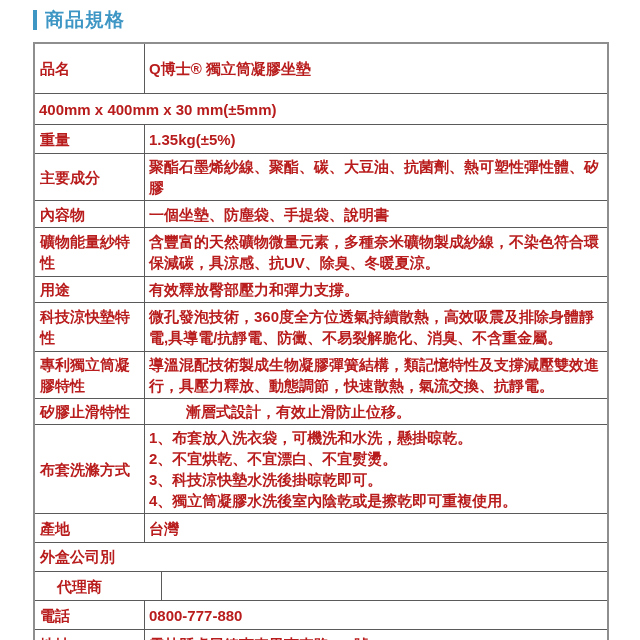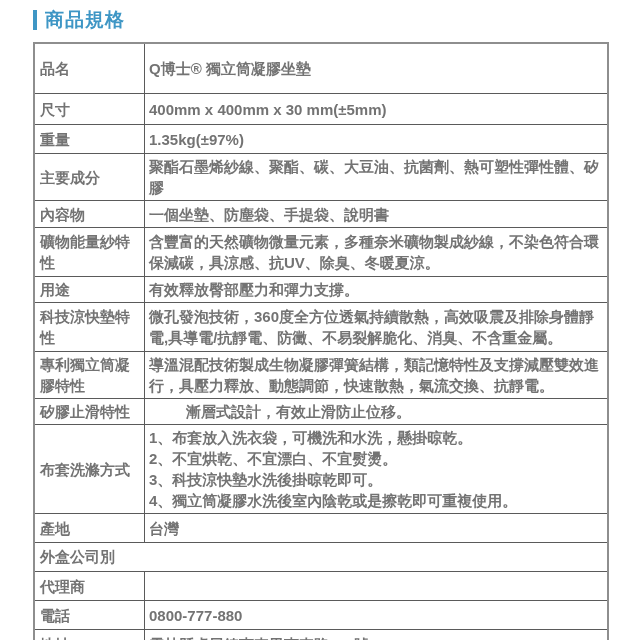--- a/index.html
+++ b/index.html
@@ -9,21 +9,21 @@
 
   
   .section-header { display: flex; align-items: center; height: 24px; }
   .accent-bar { width: 4px; height: 20px; margin-right: 8px; background: #3e96c5; }
   .section-title { font-size: 19px; font-weight: bold; color: #3e96c5; letter-spacing: 1px; }
 
   
   .spec-table { margin-top: 10px; width: 576px; border: 2px solid #8e8e8e; background: #ffffff; }
   .spec-row { display: flex; border-bottom: 1px solid #5a5a5a; }
   .spec-row:last-child { border-bottom: none; }
-  .cell { font-size: 15px; font-weight: bold; color: #737373; line-height: 21px; }
+  .cell { font-size: 15px; font-weight: bold; color: #b91c1c; line-height: 21px; }
   .cell-label { flex: 0 0 110px; width: 110px; border-right: 1px solid #5a5a5a;
                 padding: 2px 3px 2px 5px; display: flex; align-items: center; }
   .cell-value { flex: 1; min-width: 0; padding: 2px 4px 2px 4px; display: flex; align-items: center; }
   .cell .txt { white-space: pre-line; word-break: break-word; }
   .spec-row.full .cell-label { flex: 1; border-right: none; font-family: Liberation Serif, serif; }
 </style>
 </head>
 <body>
 
 <div class="page">
@@ -37,34 +37,31 @@
   <div class="spec-row" style="min-height: 50px;">
     <div class="cell cell-label">
       <span class="txt">品名</span>
     </div>
     <div class="cell cell-value">
       <span class="txt">Q博士® 獨立筒凝膠坐墊</span>
     </div>
   </div>
 
   <div class="spec-row" style="min-height: 31px;">
-    <div class="cell cell-label">
-      <span class="txt">尺寸</span>
-    </div>
     <div class="cell cell-value">
       <span class="txt">400mm x 400mm x 30 mm(±5mm)</span>
     </div>
   </div>
 
   <div class="spec-row" style="min-height: 29px;">
     <div class="cell cell-label">
       <span class="txt">重量</span>
     </div>
     <div class="cell cell-value">
-      <span class="txt">1.35kg(±97%)</span>
+      <span class="txt">1.35kg(±5%)</span>
     </div>
   </div>
 
   <div class="spec-row" style="min-height: 30px;">
     <div class="cell cell-label">
       <span class="txt">主要成分</span>
     </div>
     <div class="cell cell-value">
       <span class="txt">聚酯石墨烯紗線、聚酯、碳、大豆油、抗菌劑、熱可塑性彈性體、矽膠</span>
     </div>
@@ -145,21 +142,21 @@
     </div>
   </div>
 
   <div class="spec-row full" style="min-height: 29px;">
     <div class="cell cell-label">
       <span class="txt">外盒公司別</span>
     </div>
 
   </div>
 
-  <div class="spec-row" style="min-height: 29px;">
+  <div class="spec-row" style="min-height: 29px; padding-left: 17px;">
     <div class="cell cell-label">
       <span class="txt">代理商</span>
     </div>
     <div class="cell cell-value">
       <span class="txt"></span>
     </div>
   </div>
 
   <div class="spec-row" style="min-height: 29px;">
     <div class="cell cell-label">

